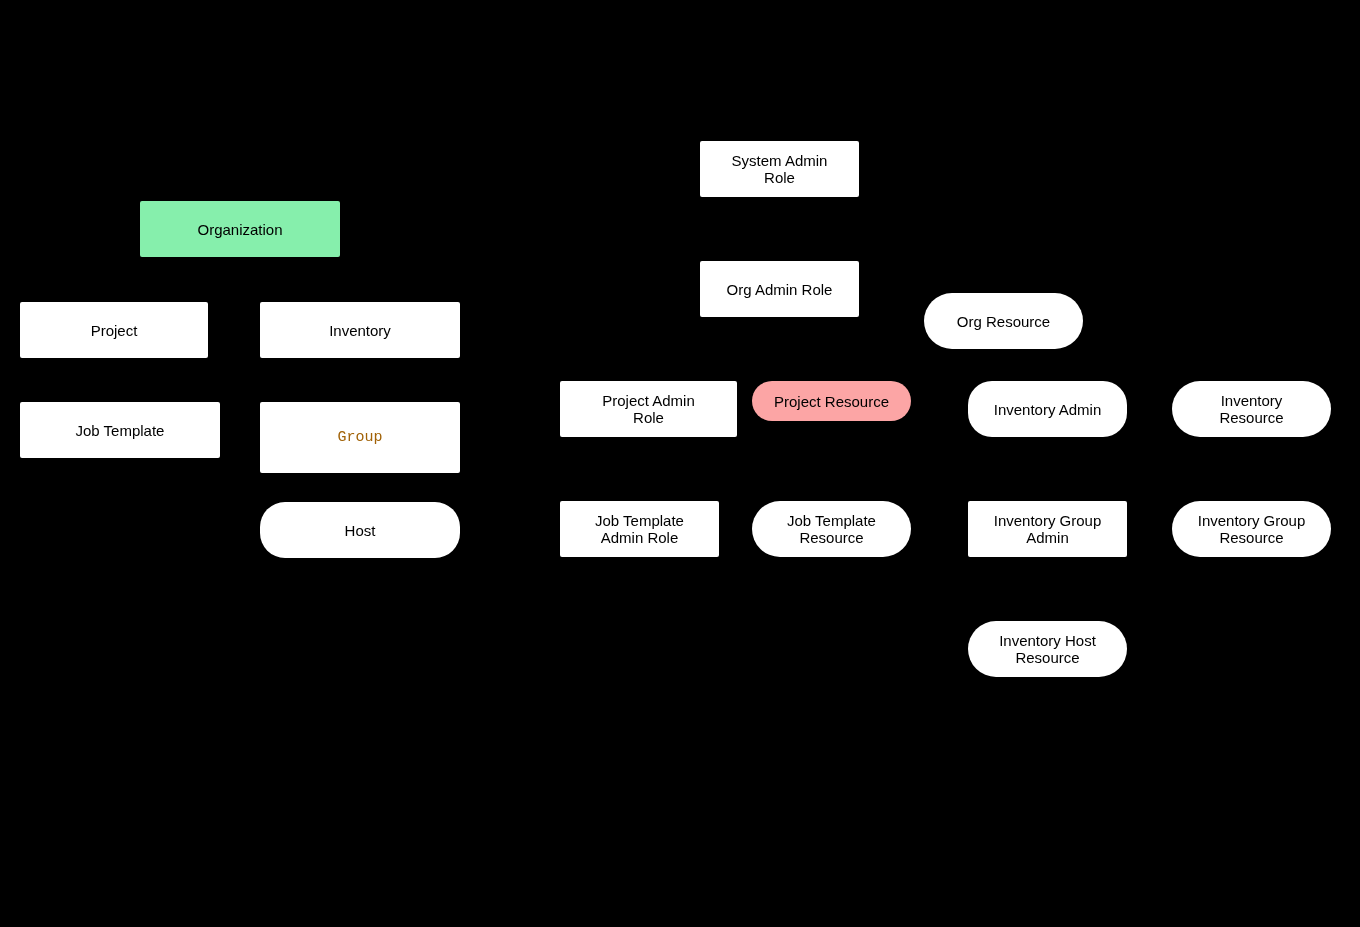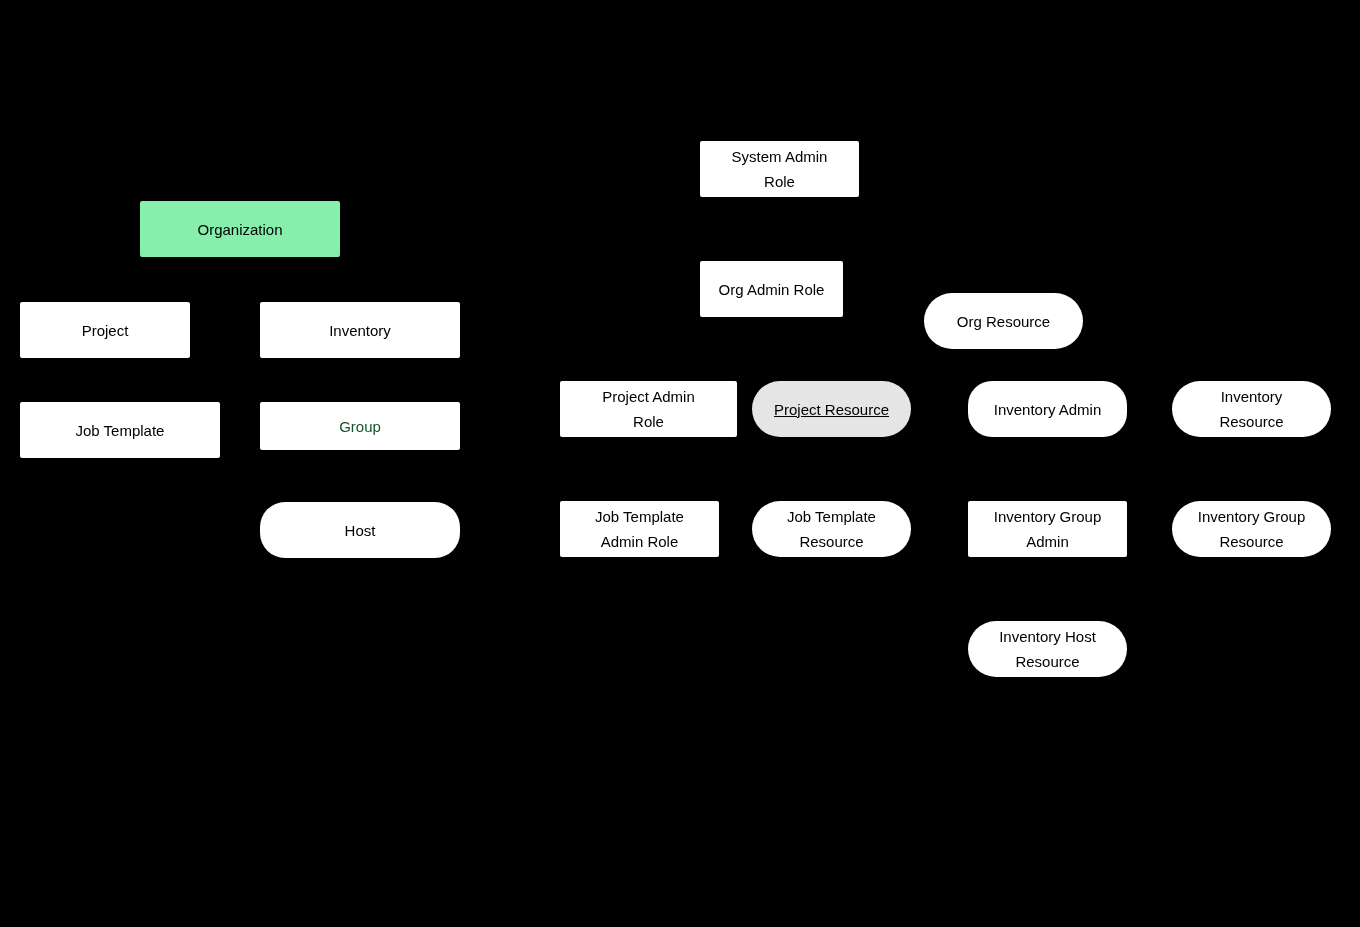--- a/index.html
+++ b/index.html
@@ -17,49 +17,49 @@
   }
   .node {
     position: absolute;
     background: #ffffff;
     color: #000000;
     display: flex;
     align-items: center;
     justify-content: center;
     text-align: center;
     font-size: 15px;
-    line-height: 25px;
+    line-height: 17px;
     box-sizing: border-box;
     padding: 2px 6px;
     white-space: pre-line;
   }
   .rect {
     border-radius: 2px;
   }
   .pill {
     border-radius: 999px;
   }
 </style>
 </head>
 <body>
 
 <div id="canvas">
     <div class="node rect" style="left: 140px; top: 201px; width: 200px; height: 56px; background: #86efac; color: rgb(0, 0, 0);">Organization</div>
-    <div class="node rect" style="left: 20px; top: 302px; width: 170px; height: 56px; background: rgb(255, 255, 255); color: rgb(0, 0, 0);">Project</div>
+    <div class="node rect" style="left: 20px; top: 302px; width: 188px; height: 56px; background: rgb(255, 255, 255); color: rgb(0, 0, 0);">Project</div>
     <div class="node rect" style="left: 260px; top: 302px; width: 200px; height: 56px; background: rgb(255, 255, 255); color: rgb(0, 0, 0);">Inventory</div>
     <div class="node rect" style="left: 20px; top: 402px; width: 200px; height: 56px; background: rgb(255, 255, 255); color: rgb(0, 0, 0);">Job Template</div>
-    <div class="node rect" style="left: 260px; top: 402px; width: 200px; height: 48px; background: rgb(255, 255, 255); color: #14532d;">Group</div>
+    <div class="node rect" style="left: 260px; top: 402px; width: 200px; height: 71px; background: rgb(255, 255, 255); color: #a16207; font-family: Liberation Mono, monospace;">Group</div>
     <div class="node rect" style="left: 260px; top: 502px; width: 200px; height: 56px; background: rgb(255, 255, 255); color: rgb(0, 0, 0); border-radius: 25px;">Host</div>
     <div class="node rect" style="left: 700px; top: 141px; width: 159px; height: 56px; background: rgb(255, 255, 255); color: rgb(0, 0, 0);">System Admin
 Role</div>
-    <div class="node rect" style="left: 700px; top: 261px; width: 143px; height: 56px; background: rgb(255, 255, 255); color: rgb(0, 0, 0);">Org Admin Role</div>
+    <div class="node rect" style="left: 700px; top: 261px; width: 159px; height: 56px; background: rgb(255, 255, 255); color: rgb(0, 0, 0);">Org Admin Role</div>
     <div class="node pill" style="left: 924px; top: 261px; width: 159px; height: 56px; background: rgb(255, 255, 255); color: rgb(0, 0, 0); margin-top: 32px;">Org Resource</div>
     <div class="node rect" style="left: 560px; top: 381px; width: 177px; height: 56px; background: rgb(255, 255, 255); color: rgb(0, 0, 0);">Project Admin
 Role</div>
-    <div class="node pill" style="left: 752px; top: 381px; width: 159px; height: 56px; background: #e5e5e5; color: rgb(0, 0, 0); text-decoration: underline;">Project Resource</div>
+    <div class="node pill" style="left: 752px; top: 381px; width: 159px; height: 40px; background: #fca5a5; color: rgb(0, 0, 0);">Project Resource</div>
     <div class="node rect" style="left: 968px; top: 381px; width: 159px; height: 56px; background: rgb(255, 255, 255); color: rgb(0, 0, 0); border-radius: 24px;">Inventory Admin</div>
     <div class="node pill" style="left: 1172px; top: 381px; width: 159px; height: 56px; background: rgb(255, 255, 255); color: rgb(0, 0, 0);">Inventory
 Resource</div>
     <div class="node rect" style="left: 560px; top: 501px; width: 159px; height: 56px; background: rgb(255, 255, 255); color: rgb(0, 0, 0);">Job Template
 Admin Role</div>
     <div class="node pill" style="left: 752px; top: 501px; width: 159px; height: 56px; background: rgb(255, 255, 255); color: rgb(0, 0, 0);">Job Template
 Resource</div>
     <div class="node rect" style="left: 968px; top: 501px; width: 159px; height: 56px; background: rgb(255, 255, 255); color: rgb(0, 0, 0);">Inventory Group
 Admin</div>
     <div class="node pill" style="left: 1172px; top: 501px; width: 159px; height: 56px; background: rgb(255, 255, 255); color: rgb(0, 0, 0);">Inventory Group

